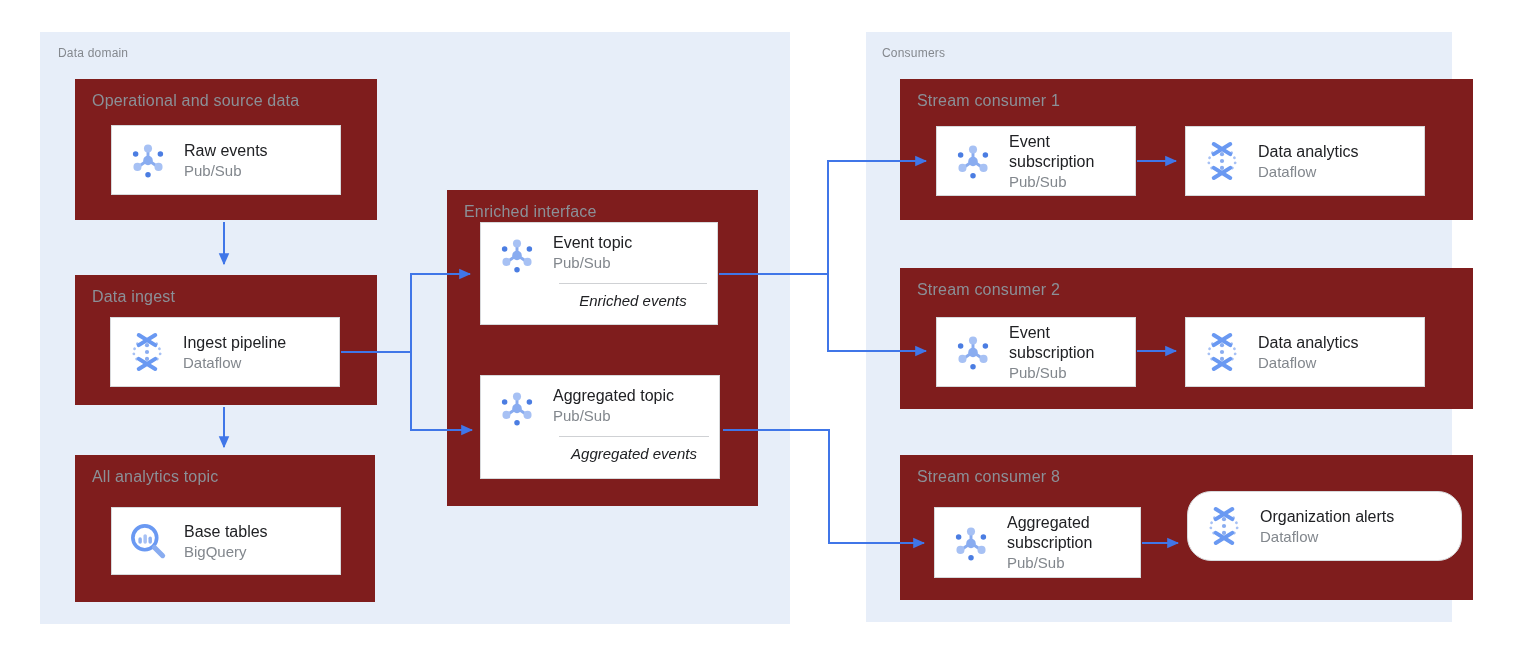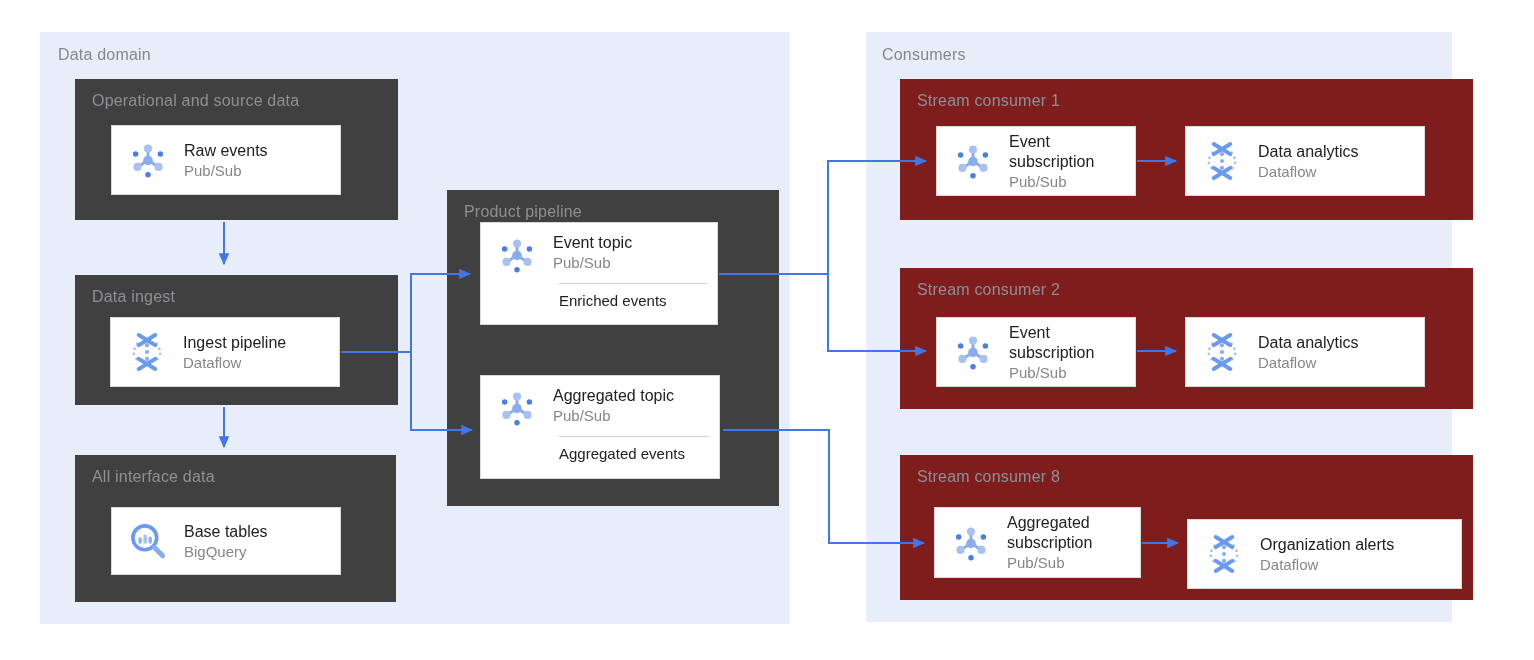--- a/index.html
+++ b/index.html
@@ -4,44 +4,44 @@
 <style>
   html,body{margin:0;padding:0;background:#ffffff;}
   .canvas{
     position:relative;width:1534px;height:660px;overflow:hidden;
     font-family:"Liberation Sans","DejaVu Sans",sans-serif;
     background:#ffffff;
   }
   .zone{position:absolute;background:#E7EEF9;}
   .zone-label{
     position:absolute;left:18px;top:14px;
-    font-size:16px;color:#84888E;letter-spacing:.2px;
+    font-size:12px;color:#84888E;letter-spacing:.2px;
   }
   .group{position:absolute;}
-  .group.yellow{background:#404040;padding-left:21px;}
+  .group.yellow{background:#7f1d1d;}
   .group.pink{background:#7f1d1d;}
   .group-label{
     position:absolute;left:17px;top:13px;
     font-size:16px;color:#8B9097;letter-spacing:.2px;
   }
   .card{
     position:absolute;background:#ffffff;border:1px solid #D7D9DB;
     box-sizing:border-box;display:flex;align-items:center;
     padding:4px 10px 4px 14px;
   }
   .card .ic{width:44px;height:44px;flex:0 0 44px;}
   .card .txt{margin-left:14px;min-width:0;}
   .card .t{font-size:16px;line-height:20px;color:#202124;}
   .card .s{font-size:15px;line-height:19px;color:#82878D;}
   .card.topic{display:block;padding:0;}
   .card.topic .row{display:flex;padding:10px 10px 6px 14px;}
   .card.topic .tagwrap{margin:0 10px 0 78px;}
   .card.topic .divider{border-top:1px solid #CFD1D4;}
   .card.topic .tag{
-    text-align:left;font-size:15px;color:#202124;padding-top:8px;
+    text-align:center;font-size:15px;color:#202124;padding-top:8px;font-style:italic;
   }
   svg.overlay{position:absolute;left:0;top:0;pointer-events:none;}
   .sym-defs{position:absolute;width:0;height:0;overflow:hidden;}
 </style>
 </head>
 <body>
 
 <svg class="sym-defs" aria-hidden="true">
   <defs>
     <symbol id="sym-pubsub" viewBox="0 0 48 48">
@@ -108,34 +108,34 @@
             <use href="#sym-dataflow"></use>
           </svg>
         <div class="txt">
           <div class="t">Ingest pipeline</div>
           <div class="s">Dataflow</div>
         </div>
       </div>
     </div>
 
     <div class="group yellow" style="left:35px;top:423px;width:300px;height:147px;">
-      <div class="group-label">All interface data</div>
+      <div class="group-label">All analytics topic</div>
       <div class="card" style="left:36px;top:52px;width:230px;height:68px;">
         <svg class="ic" viewBox="0 0 48 48">
             <use href="#sym-bigquery"></use>
           </svg>
         <div class="txt">
           <div class="t">Base tables</div>
           <div class="s">BigQuery</div>
         </div>
       </div>
     </div>
 
     <div class="group yellow" style="left:407px;top:158px;width:311px;height:316px;">
-      <div class="group-label">Product pipeline</div>
+      <div class="group-label">Enriched interface</div>
 
       <div class="card topic" style="left:33px;top:32px;width:238px;height:103px;">
         <div class="row">
           <svg class="ic" viewBox="0 0 48 48">
               <use href="#sym-pubsub"></use>
             </svg>
           <div class="txt">
             <div class="t">Event topic</div>
             <div class="s">Pub/Sub</div>
           </div>
@@ -215,21 +215,21 @@
       <div class="group-label">Stream consumer 8</div>
       <div class="card" style="left:34px;top:52px;width:207px;height:71px;">
         <svg class="ic" viewBox="0 0 48 48">
             <use href="#sym-pubsub"></use>
           </svg>
         <div class="txt">
           <div class="t">Aggregated subscription</div>
           <div class="s">Pub/Sub</div>
         </div>
       </div>
-      <div class="card" style="left:287px;top:64px;width:275px;height:70px;">
+      <div class="card" style="left:287px;top:36px;width:275px;height:70px;border-radius:24px;">
         <svg class="ic" viewBox="0 0 48 48">
             <use href="#sym-dataflow"></use>
           </svg>
         <div class="txt">
           <div class="t">Organization alerts</div>
           <div class="s">Dataflow</div>
         </div>
       </div>
     </div>
   </div>

